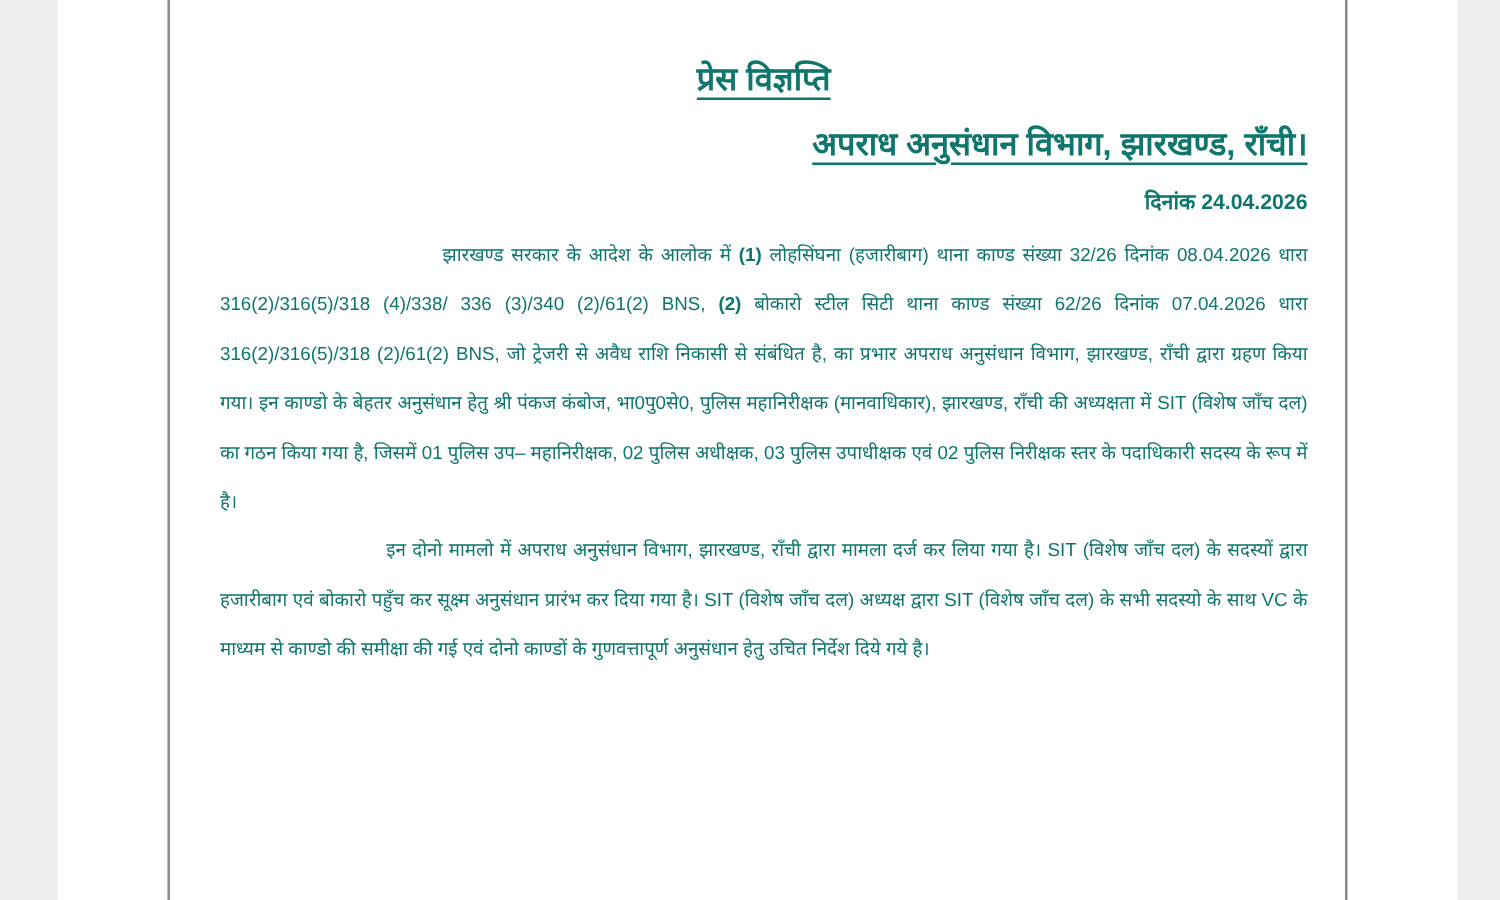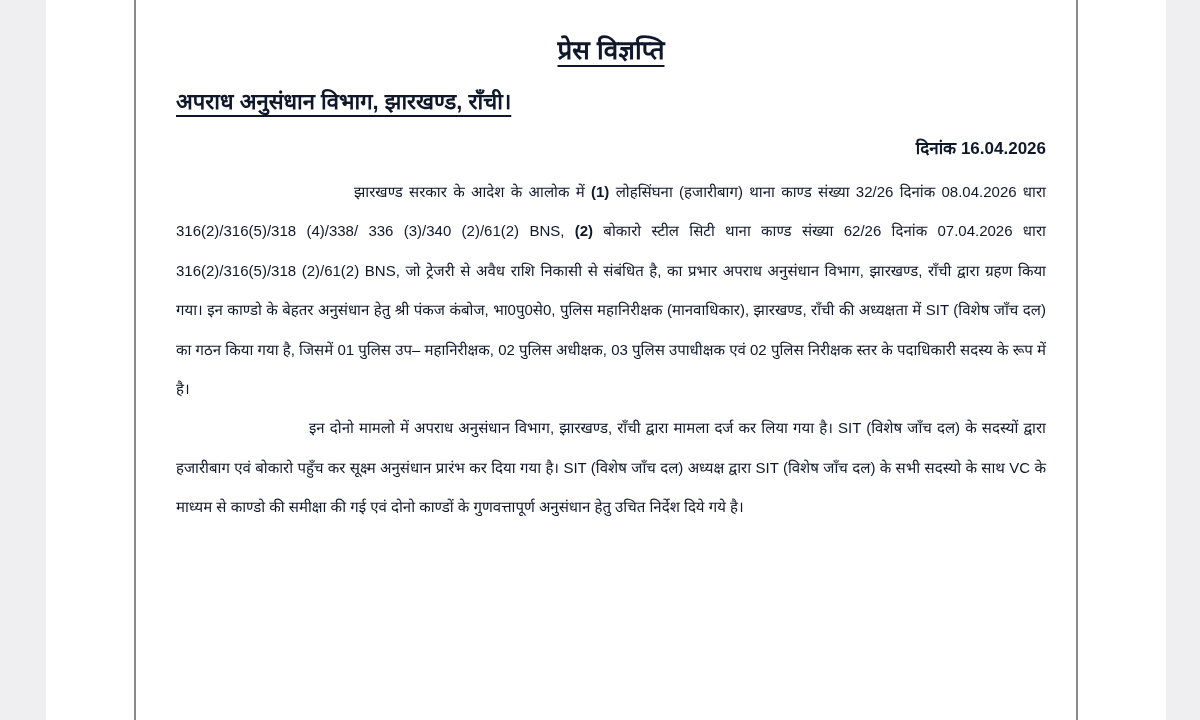--- a/index.html
+++ b/index.html
@@ -12,30 +12,30 @@
   .sheet {
     position:absolute; left:46px; top:0; width:1120px; height:720px;
     background:#ffffff;
   }
   .page {
     position:absolute; left:88px; top:0; width:940px; height:720px;
     border-left:2px solid #8a8a8a; border-right:2px solid #8a8a8a;
     background:#ffffff;
   }
   .content {
-    position:absolute; left:40px; top:0; width:870px;
-    color:#0f172a;
+    position:absolute; left:40px; top:13px; width:870px;
+    color:#0f766e;
   }
   .title {
     text-align:center; font-weight:bold; font-size:26px;
     margin-top:32px; height:36px; line-height:36px;
   }
   .title span { text-decoration:underline; text-underline-offset:6px; }
   .subtitle {
-    text-align:left; font-weight:bold; font-size:22px;
+    text-align:right; font-weight:bold; font-size:26px;
     margin-top:14px; height:40px; line-height:40px;
   }
   .subtitle span { text-decoration:underline; text-underline-offset:6px; }
   .date {
     text-align:right; font-weight:bold; font-size:17px;
     margin-top:14px; height:26px; line-height:26px;
   }
   .para {
     font-size:15px; line-height:39.4px; text-align:justify;
     text-align-last:left;
@@ -52,19 +52,19 @@
   <div class="page">
     <div class="content">
       <div class="title">
         <span>प्रेस विज्ञप्ति</span>
       </div>
       <div class="subtitle">
         <span>अपराध अनुसंधान विभाग, झारखण्ड, राँची।</span>
       </div>
       <div class="date">
         <span>दिनांक</span>
-        <span>16.04.2026</span>
+        <span>24.04.2026</span>
       </div>
       <div class="para p1"><span class="indent"></span><span>झारखण्ड सरकार के आदेश के आलोक में </span><b class="n">(1)</b><span> लोहसिंघना (हजारीबाग) थाना काण्ड संख्या 32/26 दिनांक 08.04.2026 धारा 316(2)/316(5)/318 (4)/338/ 336 (3)/340 (2)/61(2) BNS, </span><b class="n">(2)</b><span> बोकारो स्टील सिटी थाना काण्ड संख्या 62/26 दिनांक 07.04.2026 धारा 316(2)/316(5)/318 (2)/61(2) BNS, जो ट्रेजरी से अवैध राशि निकासी से संबंधित है, का प्रभार अपराध अनुसंधान विभाग, झारखण्ड, राँची द्वारा ग्रहण किया गया। इन काण्डो के बेहतर अनुसंधान हेतु श्री पंकज कंबोज, भा0पु0से0, पुलिस महानिरीक्षक (मानवाधिकार), झारखण्ड, राँची की अध्यक्षता में SIT (विशेष जाँच दल) का गठन किया गया है, जिसमें 01 पुलिस उप– महानिरीक्षक, 02 पुलिस अधीक्षक, 03 पुलिस उपाधीक्षक एवं 02 पुलिस निरीक्षक स्तर के पदाधिकारी सदस्य के रूप में है।</span></div>
       <div class="para para2"><span class="indent"></span><span>इन दोनो मामलो में अपराध अनुसंधान विभाग, झारखण्ड, राँची द्वारा मामला दर्ज कर लिया गया है। SIT (विशेष जाँच दल) के सदस्यों द्वारा हजारीबाग एवं बोकारो पहुँच कर सूक्ष्म अनुसंधान प्रारंभ कर दिया गया है। SIT (विशेष जाँच दल) अध्यक्ष द्वारा SIT (विशेष जाँच दल) के सभी सदस्यो के साथ VC के माध्यम से काण्डो की समीक्षा की गई एवं दोनो काण्डों के गुणवत्तापूर्ण अनुसंधान हेतु उचित निर्देश दिये गये है।</span></div>
     </div>
   </div>
 </div>
 
 </body></html>

